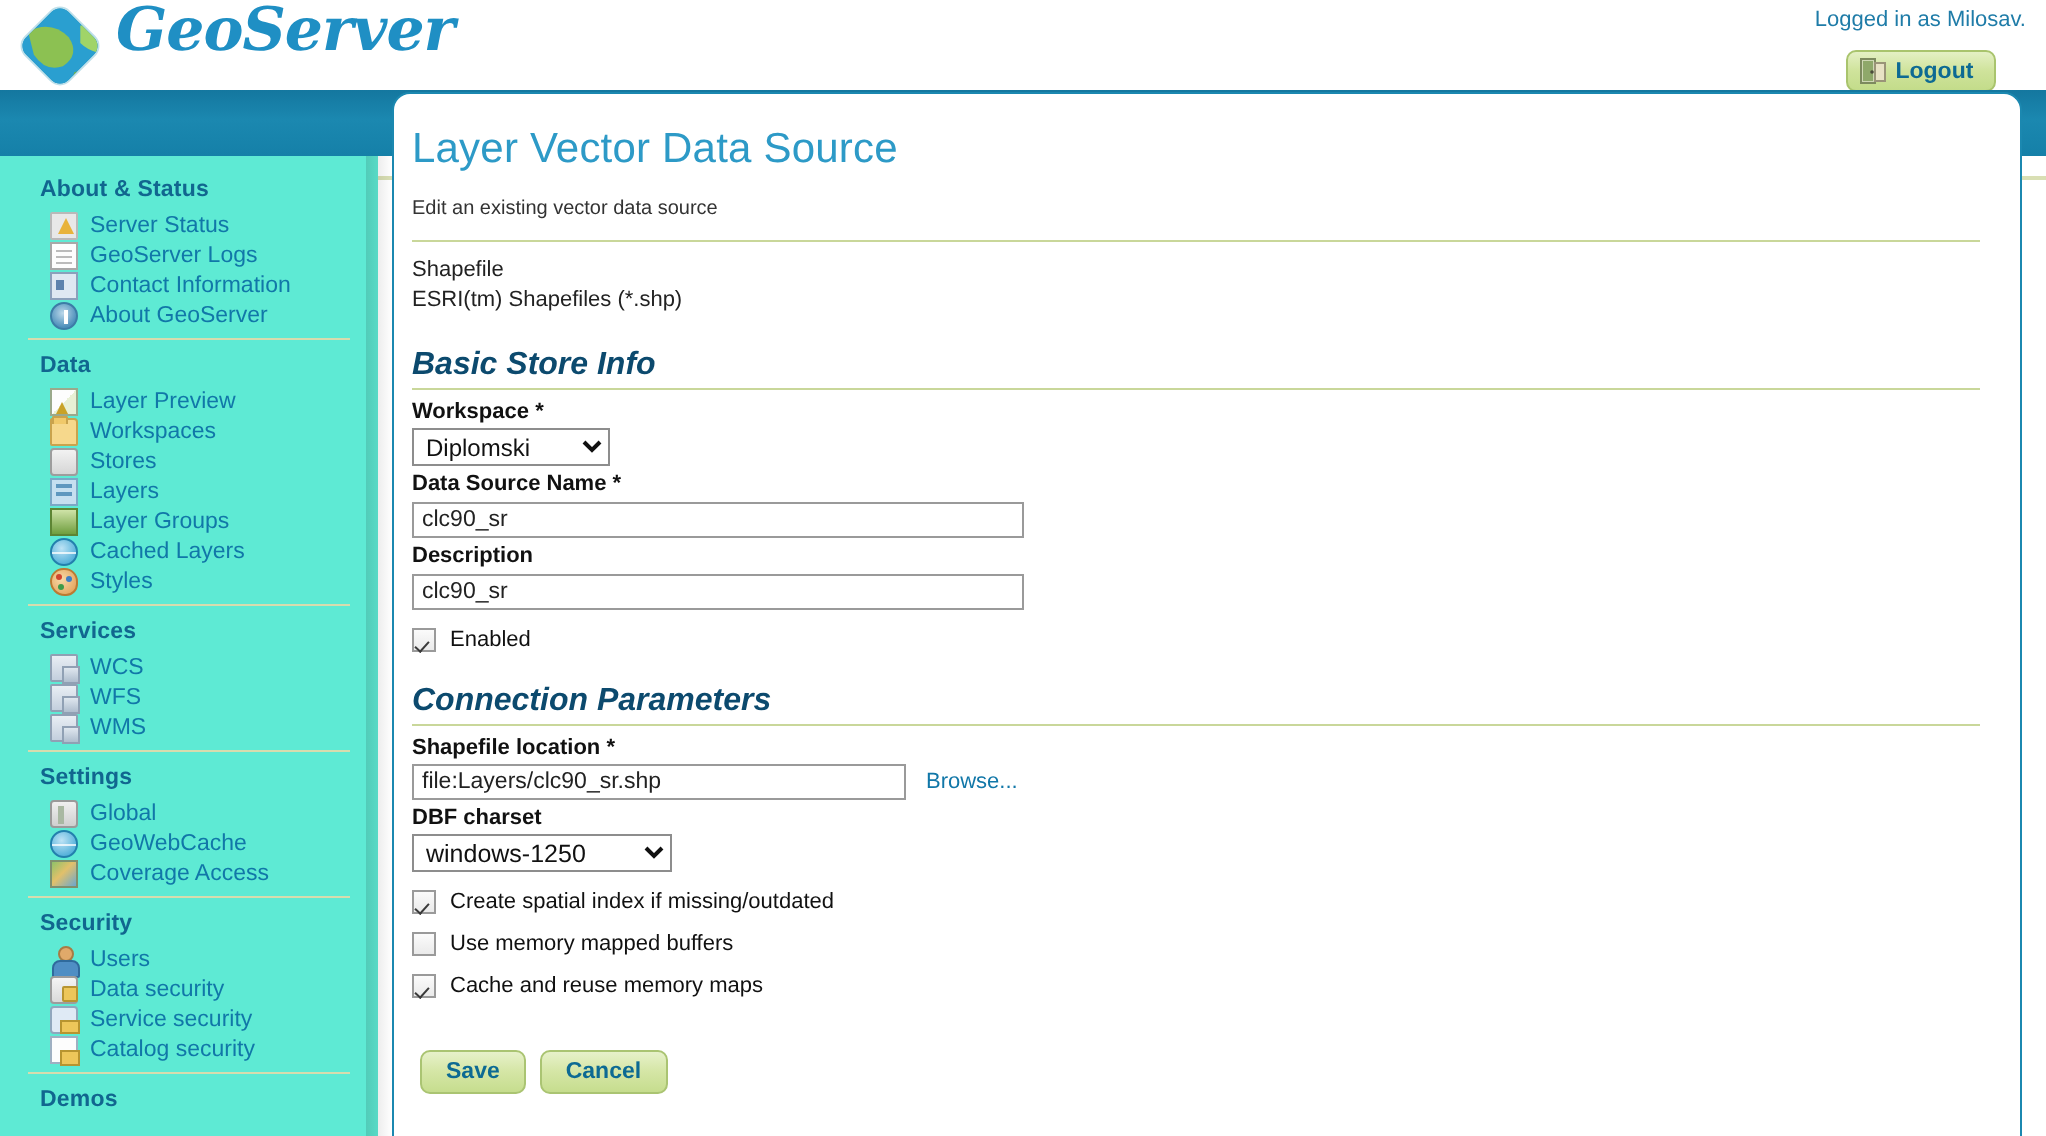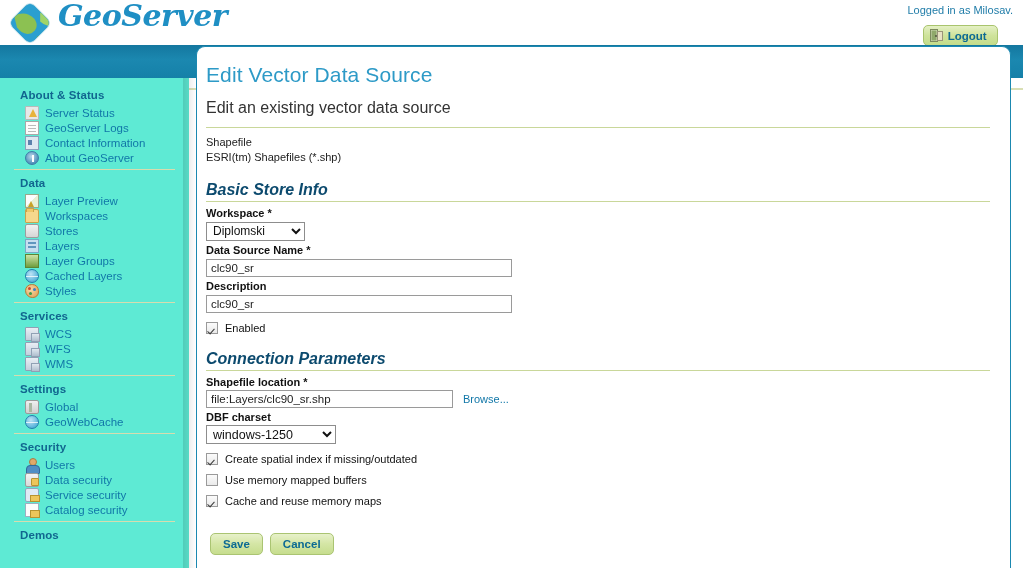--- a/index.html
+++ b/index.html
@@ -156,21 +156,21 @@
     border-top-right-radius: 9px;
     overflow: hidden;
   }
   #panel-body { padding: 14px 20px 0 9px; }
 
   #page-title {
     font-size: 21px; color: #2d9ac7; font-weight: normal;
     margin: 2px 0 0 0; letter-spacing: 0.1px;
   }
   #page-subtitle {
-    font-size: 16px; color: #333; margin-top: 12px;
+    font-size: 10px; color: #333; margin-top: 12px;
   }
   .section-rule {
     height: 0; border-top: 1px solid #c9d79a; margin: 10px 0 7px 0;
   }
   .store-type { font-size: 11px; color: #222; line-height: 15px; }
 
   .section-title {
     font-size: 16px; font-weight: bold; color: #0c4a6e;
     margin: 16px 0 0 0;
     font-style: italic;
@@ -343,20 +343,24 @@
     <div class="nav-divider"></div>
     <div class="nav-head">Settings</div>
     <div class="nav-item">
       <span class="ico ico-global"></span>
       <span class="lbl">Global</span>
     </div>
     <div class="nav-item">
       <span class="ico ico-globe-net"></span>
       <span class="lbl">GeoWebCache</span>
     </div>
+    <div class="nav-item">
+      <span class="ico ico-map"></span>
+      <span class="lbl">Coverage Access</span>
+    </div>
     <div class="nav-divider"></div>
     <div class="nav-head">Security</div>
     <div class="nav-item">
       <span class="ico ico-user"></span>
       <span class="lbl">Users</span>
     </div>
     <div class="nav-item">
       <span class="ico ico-lock"></span>
       <span class="lbl">Data security</span>
     </div>
@@ -369,21 +373,21 @@
       <span class="lbl">Catalog security</span>
     </div>
     <div class="nav-divider"></div>
     <div class="nav-head">Demos</div>
   </div>
 <div id="sidebar-shadow"></div>
 
 <div id="panel">
   <div id="panel-body">
 
-    <h1 id="page-title">Edit Vector Data Source</h1>
+    <h1 id="page-title">Layer Vector Data Source</h1>
     <div id="page-subtitle">Edit an existing vector data source</div>
 
     <div class="section-rule"></div>
 
     <div class="store-type">Shapefile</div>
     <div class="store-type">ESRI(tm) Shapefiles (*.shp)</div>
 
     
     <div class="section-title">Basic Store Info</div>
     <div class="section-title-rule"></div>

